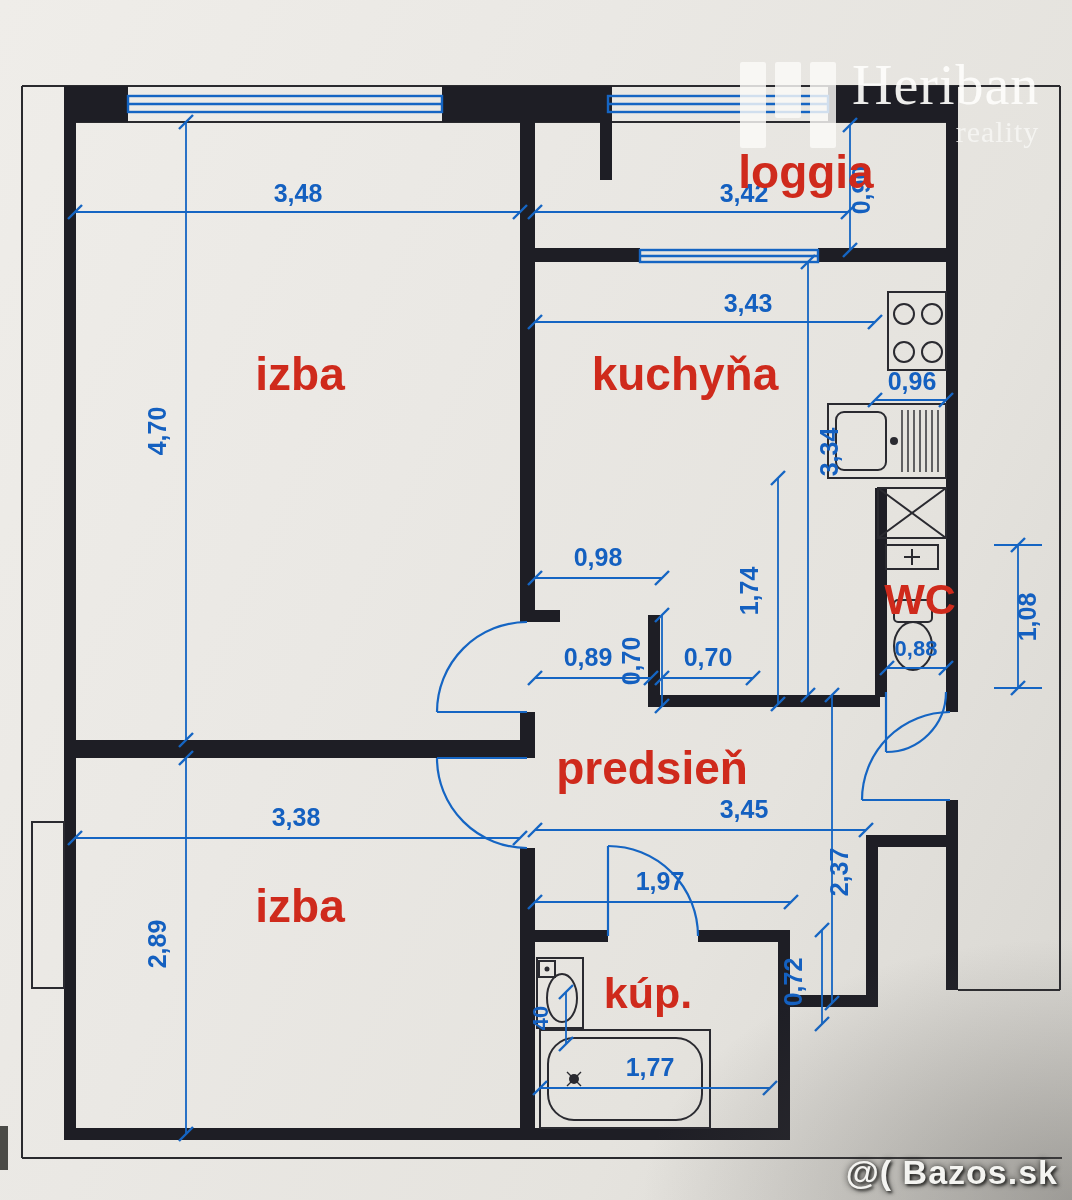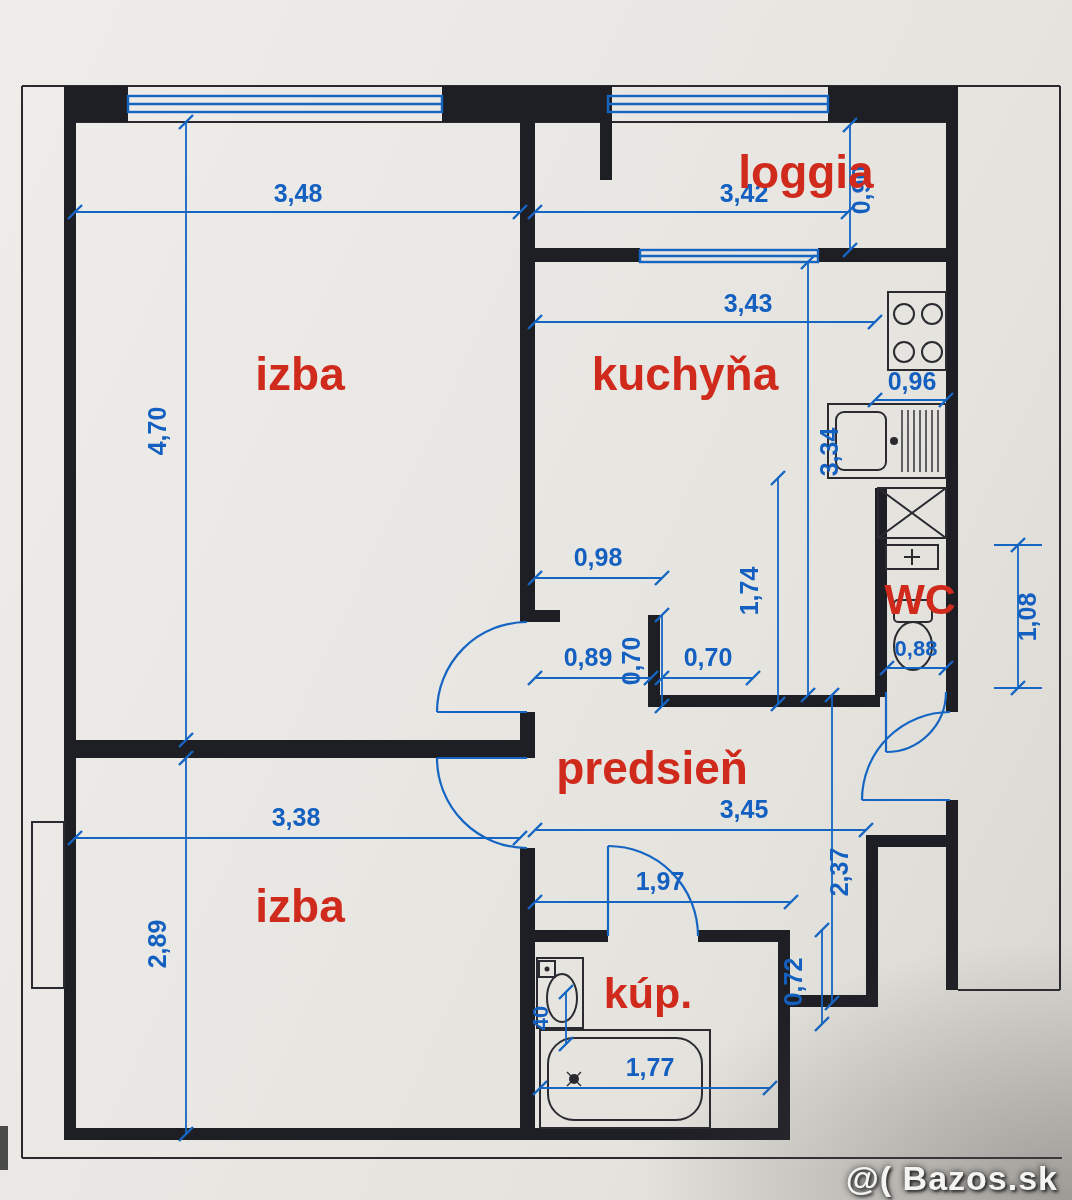--- a/index.html
+++ b/index.html
@@ -31,21 +31,21 @@
   .logo{position:absolute;top:56px;left:740px;display:flex;gap:16px;align-items:flex-start;pointer-events:none;}
   .logo-mark{display:flex;gap:9px;align-items:flex-start;margin-top:6px;}
   .logo-mark .bar{width:26px;background:rgba(251,250,248,.82);border-radius:2px;}
   .logo-mark .b1{height:86px;}
   .logo-mark .b2{height:56px;}
   .logo-mark .b3{height:86px;}
   .logo-text{display:flex;flex-direction:column;align-items:flex-end;}
   .brand{font-family:"Liberation Serif",serif;font-size:56px;line-height:58px;color:rgba(253,253,251,.93);letter-spacing:1px;}
   .brand-sub{font-family:"Liberation Serif",serif;font-size:30px;line-height:32px;color:rgba(248,248,245,.82);letter-spacing:1px;margin-top:2px;}
   .site-mark{
-    position:absolute;right:14px;bottom:2px;
+    position:absolute;right:14px;bottom:8px;
     font:bold 34px "Liberation Sans",sans-serif;letter-spacing:1px;color:#f4f4f1;
     text-shadow:0 0 6px rgba(35,35,33,.95),2px 2px 3px rgba(35,35,33,.85);
     pointer-events:none;
     margin-left:18px;
   }
   .corner-shadow{
     position:absolute;right:0;bottom:0;width:460px;height:280px;pointer-events:none;
     background:radial-gradient(ellipse at 100% 100%,rgba(85,83,79,.45),rgba(85,83,79,0) 66%);
   }
 </style>
@@ -315,18 +315,29 @@
       <text class="roomlabel" x="300" y="390">izba</text>
       <text class="roomlabel" x="685" y="390">kuchyňa</text>
       <text class="roomlabel" x="806" y="188">loggia</text>
       <text class="roomlabel small" x="920" y="614">WC</text>
       <text class="roomlabel" x="652" y="784">predsieň</text>
       <text class="roomlabel" x="300" y="922">izba</text>
       <text class="roomlabel small" x="648" y="1008">kúp.</text>
     </g>
   </svg>
 
+  <div class="logo">
+    <div class="logo-mark">
+      <div class="bar b1"></div>
+        <div class="bar b2"></div>
+        <div class="bar b3"></div>
+    </div>
+    <div class="logo-text">
+      <div class="brand">Heriban</div>
+      <div class="brand-sub">reality</div>
+    </div>
+  </div>
 
   <div class="corner-shadow"></div>
 
   <div class="site-mark">@( Bazos.sk</div>
 
 </div>
 
 </body></html>

